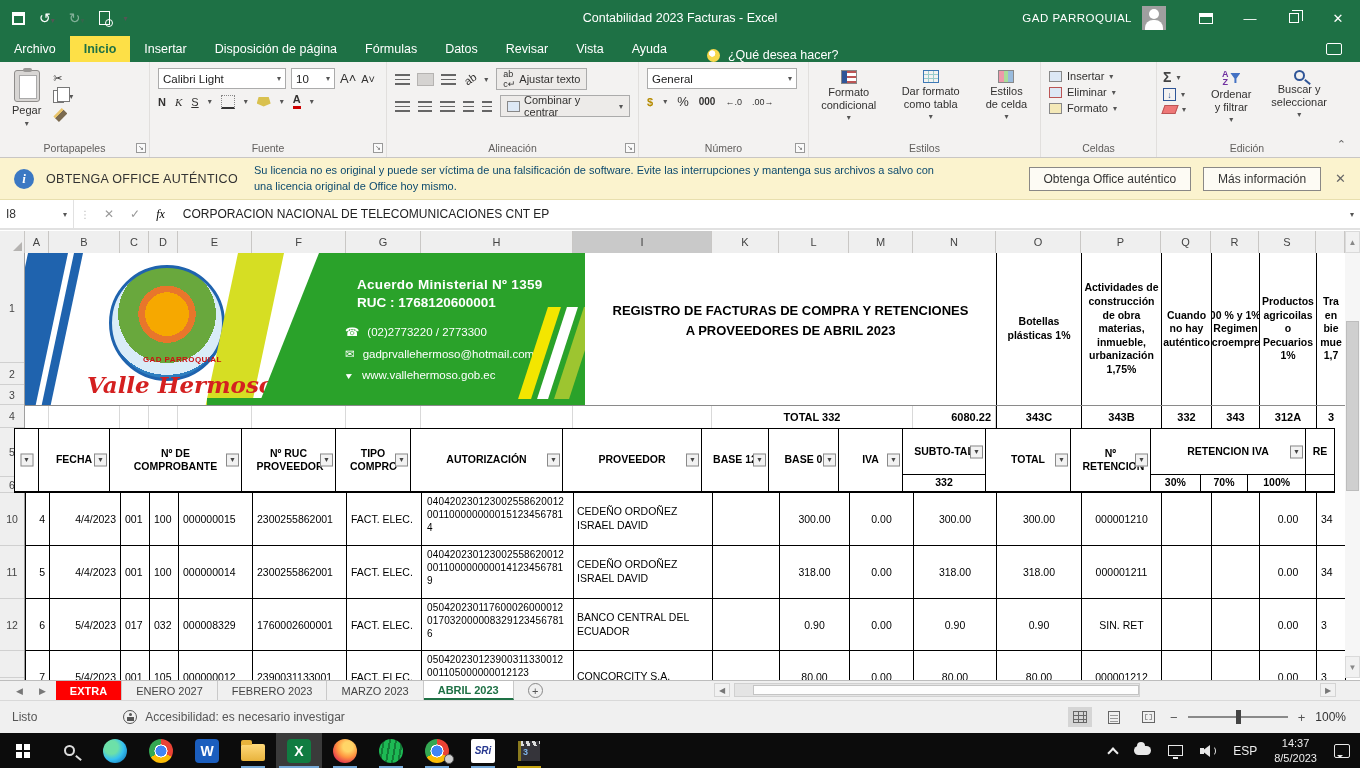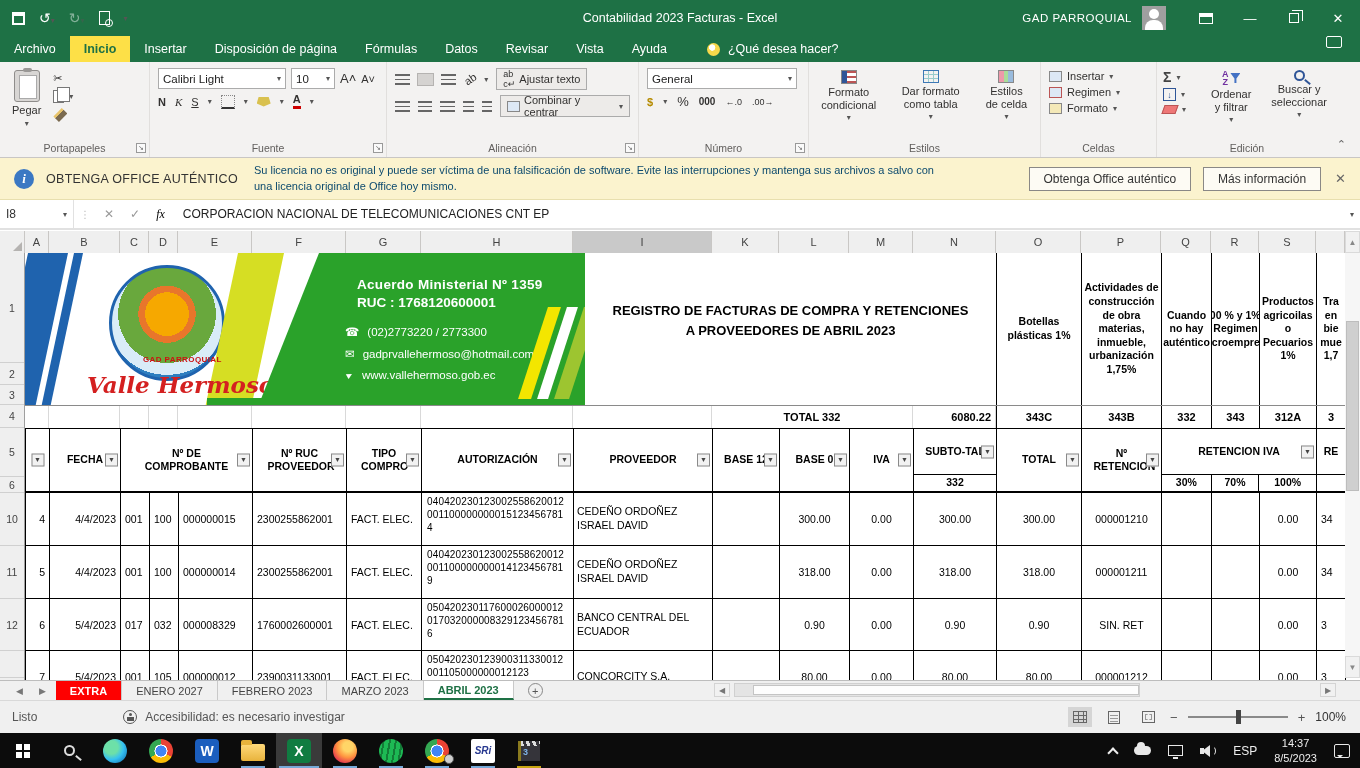--- a/index.html
+++ b/index.html
@@ -16,21 +16,21 @@
 .tb-right{margin-left:auto;display:flex;align-items:center;gap:0;height:36px}
 .tb-user{font-size:11.5px;letter-spacing:.5px;margin-right:10px}
 .avatar{width:24px;height:24px;background:#9f9f9f;position:relative;overflow:hidden;margin-right:18px}
 .avatar::before{content:"";position:absolute;left:7px;top:3px;width:10px;height:10px;border-radius:50%;background:#fff}
 .avatar::after{content:"";position:absolute;left:3px;top:14px;width:18px;height:12px;border-radius:8px 8px 0 0;background:#fff}
 .winbtn{width:44px;height:36px;display:flex;align-items:center;justify-content:center;font-size:13px}
 .ribdisp{width:14px;height:11px;border:1.5px solid #fff;border-top-width:4px}
 .restic{width:10px;height:10px;border:1.5px solid #fff;position:relative}
 .restic::before{content:"";position:absolute;left:2px;top:-4px;width:10px;height:10px;border:1.5px solid #fff;border-left:none;border-bottom:none}
 
-#menubar{position:absolute;left:0;top:36px;width:1360px;height:26px;background:#1E7145;display:flex;}
+#menubar{position:absolute;left:0;top:36px;width:1360px;height:26px;background:#1E7145;display:flex;align-items:flex-end}
 .mtab{height:26px;display:flex;align-items:center;padding:0 14px;color:#fff;font-size:12.5px}
 .mtab.active{background:#fde047;color:#1E7145;font-weight:bold}
 .msearch{display:flex;align-items:center;gap:8px;color:#fff;font-size:12.5px;margin-left:26px}
 .bulb{width:13px;height:13px;border-radius:50%;background:radial-gradient(circle at 40% 35%,#fff 0 25%,#F7D84B 30% 100%)}
 .mcomment{margin-left:auto;margin-right:18px;width:16px;height:12px;border:1.5px solid #fff;border-radius:2px;position:relative;margin-bottom:7px}
 
 #ribbon{position:absolute;left:0;top:62px;width:1360px;height:96px;background:#F3F2F1;border-bottom:1px solid #C8C6C4;display:flex}
 .rgroup{height:100%;border-right:1px solid #E1DFDD;display:flex;flex-direction:column;padding-top:6px;position:relative}
 .rg-label{margin-top:auto;font-size:10.5px;color:#605E5C;text-align:center;padding:2px 0 3px}
 .dlg{position:absolute;right:3px;bottom:4px;width:10px;height:10px;border:1px solid #999;font-size:7px;color:#666;display:flex;align-items:center;justify-content:center;background:#fafafa}
@@ -110,21 +110,21 @@
 #titlecell{position:absolute;left:585px;top:22px;width:411px;height:152px;background:#fff;font-weight:bold;font-size:13px;text-align:center;padding:48px 26px 0;line-height:1.55}
 .tallh{position:absolute;top:22px;height:152px;background:#fff;border-left:1px solid #000;font-weight:bold;font-size:10.5px;text-align:center;display:flex;align-items:center;justify-content:center;padding:2px;line-height:1.3;overflow:hidden;overflow-wrap:break-word}
 .prelines{white-space:pre-line}
 
 #row4{position:absolute;left:25px;top:174px;width:1320px;height:23px;display:flex;border-top:1px solid #8a8a8a;font-size:11px}
 .r4{height:100%;display:flex;align-items:center;justify-content:center;border-right:1px solid #D9D9D9;overflow:hidden}
 .r4.blk{border-left:1px solid #000;border-right:none;font-weight:bold}
 .r4.rt{justify-content:flex-end;padding-right:4px;font-weight:bold}
 .r4.bold{font-weight:bold}
 
-#thead{position:absolute;left:25px;top:197px;width:1321px;height:65px;display:flex;border-top:1px solid #000;border-bottom:2px solid #000;border-left:1px solid #000;background:#fff}
+#thead{position:absolute;left:14px;top:197px;width:1321px;height:65px;display:flex;border-top:1px solid #000;border-bottom:2px solid #000;border-left:1px solid #000;background:#fff}
 .th{border-right:1px solid #000;font-weight:bold;font-size:10.5px;display:flex;align-items:center;justify-content:center;text-align:center;position:relative;line-height:1.25;padding:1px 2px}
 .flt{position:absolute;right:2px;top:50%;transform:translateY(-50%);width:13px;height:13px;border:1px solid #8a8a8a;background:#F2F2F2;font-size:7px;color:#444;display:flex;align-items:center;justify-content:center}
 .flt.ctr{left:50%;transform:translate(-50%,-50%)}
 .stack{display:flex;flex-direction:column;padding:0}
 .stk-top{height:46px;border-bottom:1px solid #000;display:flex;align-items:center;justify-content:center;position:relative;width:100%}
 .stk-bot{flex:1;display:flex;align-items:center;justify-content:center;width:100%}
 .stk-bot3{flex:1;display:flex;width:100%}
 .sb3{display:flex;align-items:center;justify-content:center;border-right:1px solid #000;font-weight:bold;font-size:10.5px}
 .sb3:last-child{border-right:none}
 
@@ -379,21 +379,21 @@
 
     <div class="rgroup" style="width:116px">
       <div class="rrows" style="padding:2px 8px;gap:4px">
         <div class="rrow">
             <span class="ic-ins"></span>
             <span>Insertar</span>
             <span class="dd">▾</span>
           </div>
         <div class="rrow">
             <span class="ic-ins" style="border-color:#b55"></span>
-            <span>Regimen</span>
+            <span>Eliminar</span>
             <span class="dd">▾</span>
           </div>
         <div class="rrow">
             <span class="ic-ins" style="background:#F4E9B8"></span>
             <span>Formato</span>
             <span class="dd">▾</span>
           </div>
       </div>
       <div class="rg-label">Celdas</div>
     </div>

